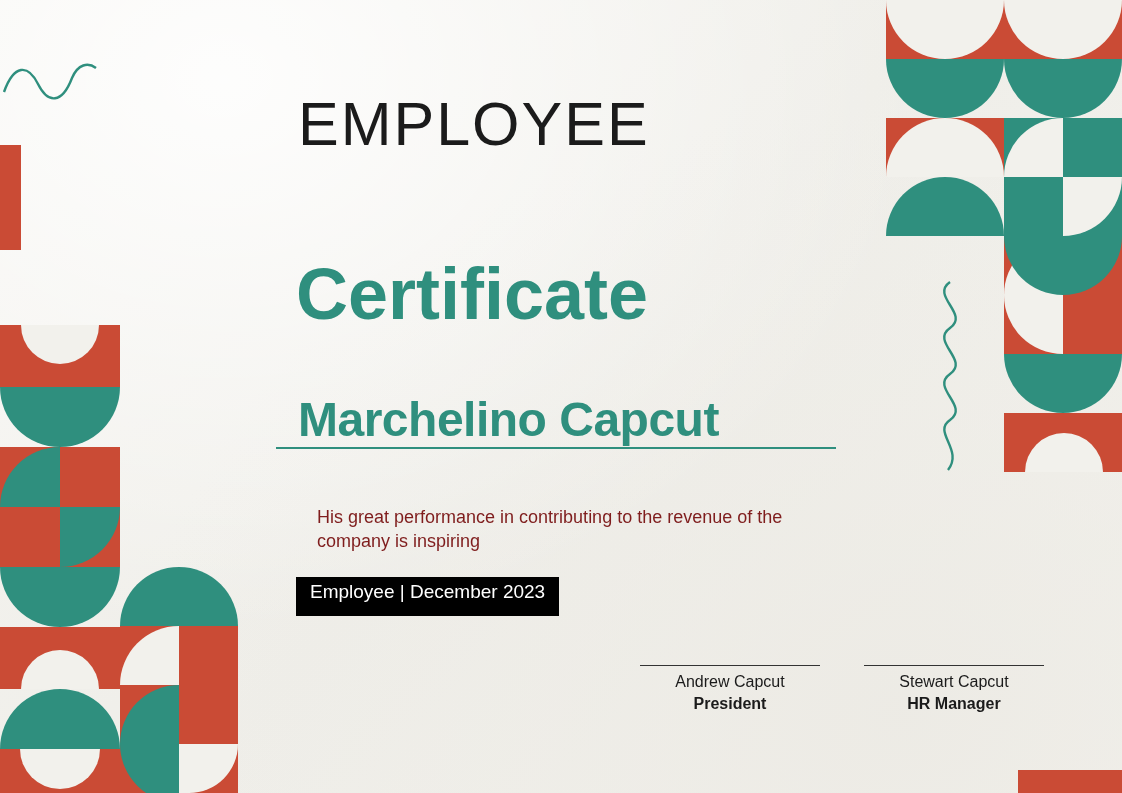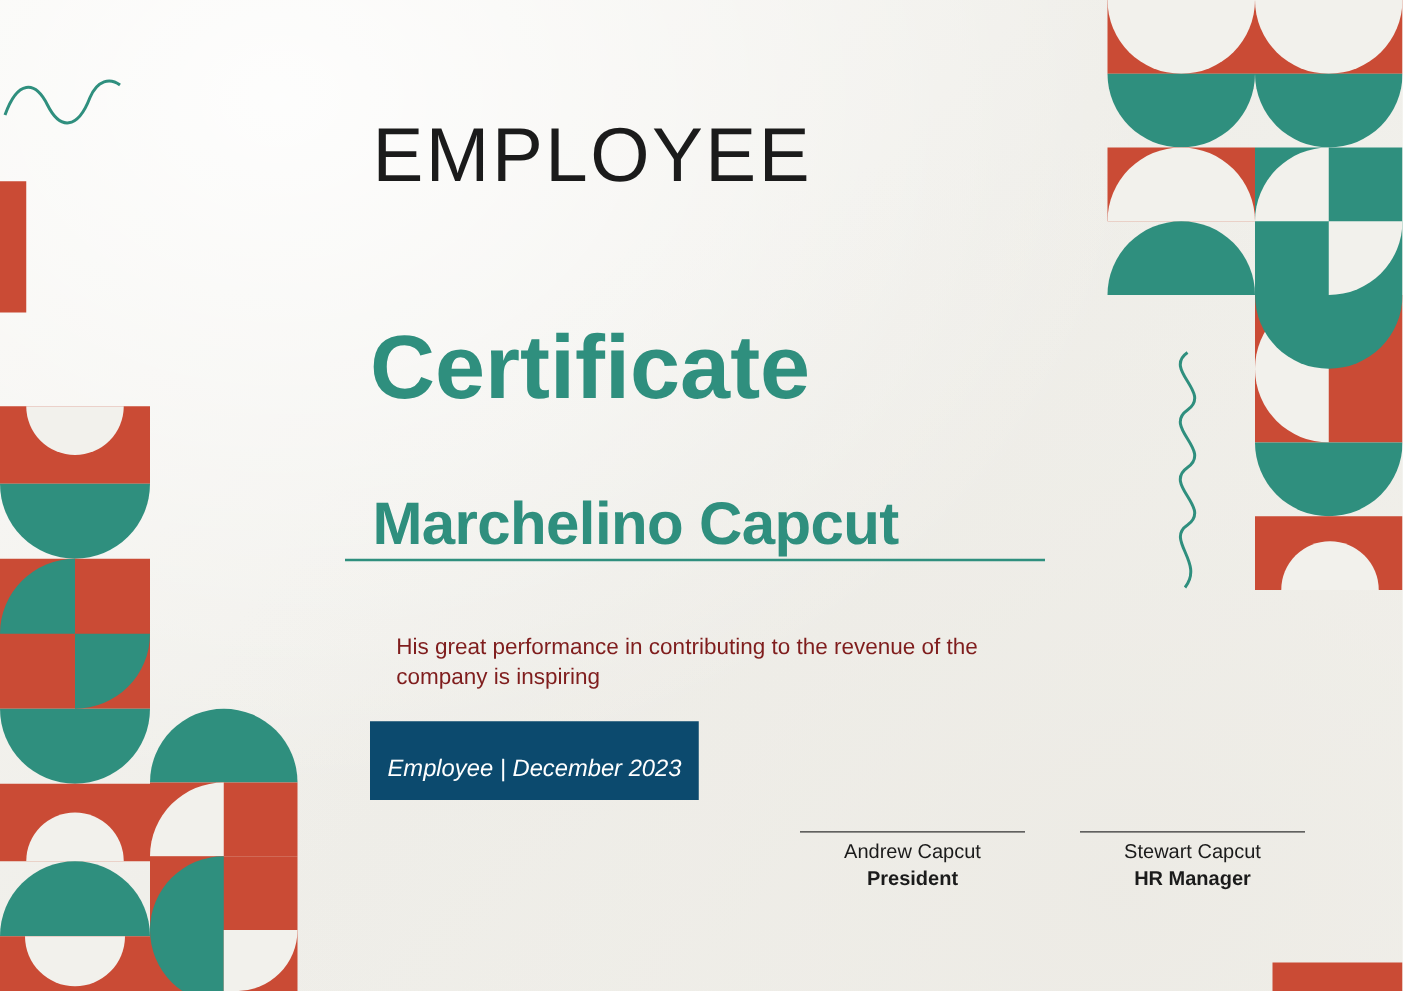--- a/index.html
+++ b/index.html
@@ -118,27 +118,26 @@
     width: 520px;
     font-size: 18px;
     color: #7f1d1d;
     line-height: 1.35;
     margin-left: 19px;
   }
   #badge {
     position: absolute;
     left: 0px;
     top: 577px;
-    background: #0c4a6e;
+    background: #000000;
     color: #ffffff;
     font-size: 19px;
-    padding: 28px 14px 13px 14px;
+    padding: 4px 14px 13px 14px;
     min-width: 255px;
     box-sizing: border-box;
-    font-style: italic;
   }
 
   
   .sig-block {
     position: absolute;
     text-align: center;
     width: 180px;
   }
   .sig-rule {
     width: 100%;

